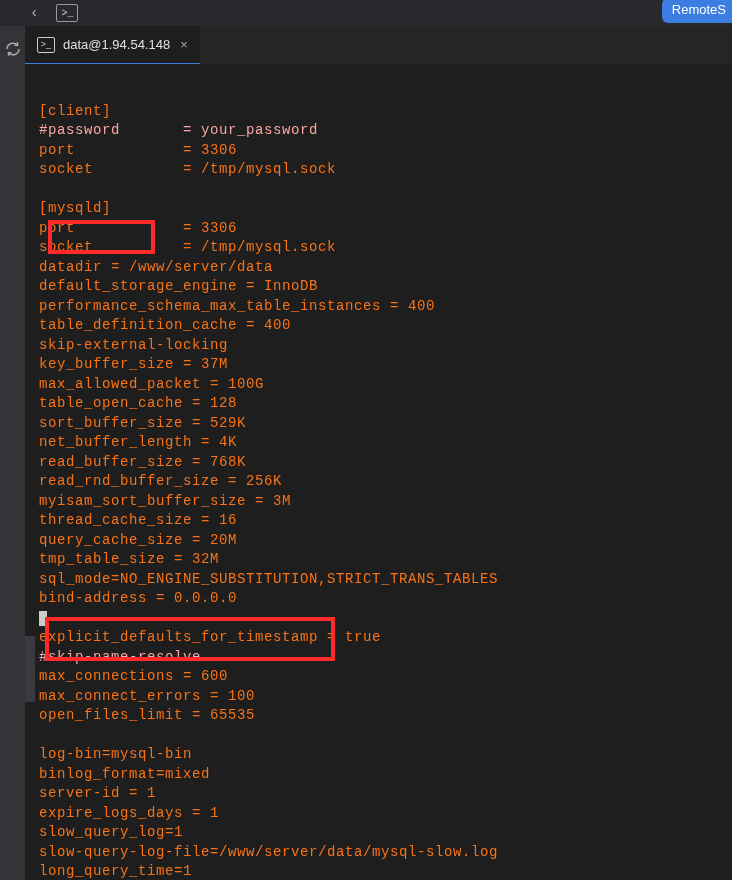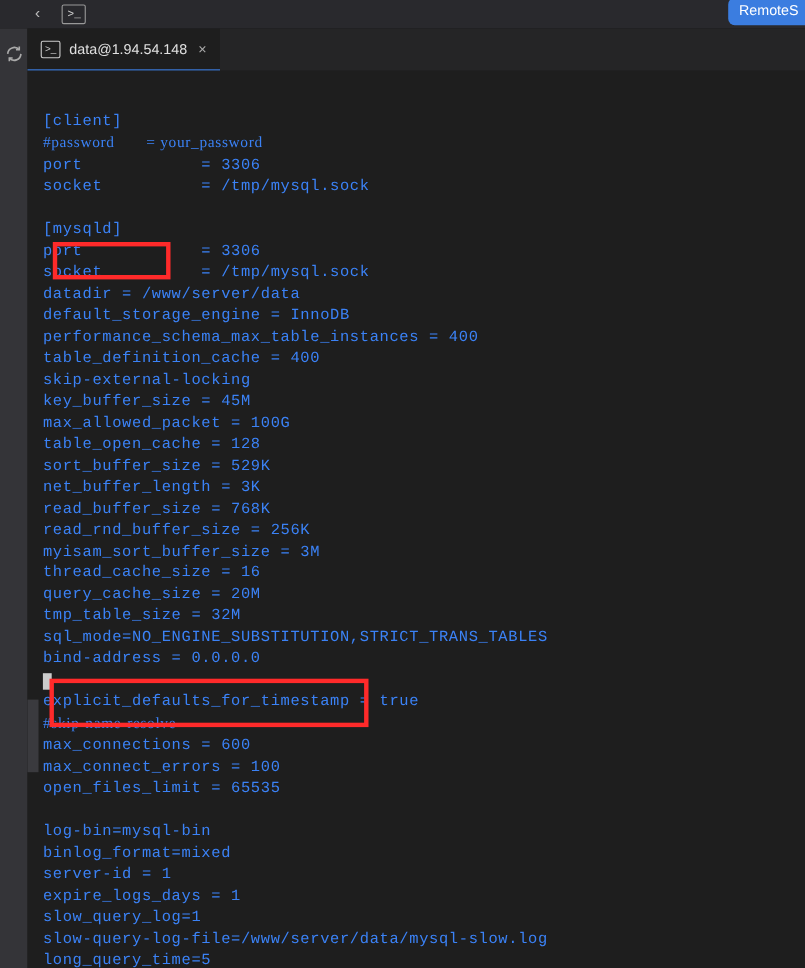--- a/index.html
+++ b/index.html
@@ -88,22 +88,22 @@
     color: #aaa; font-size: 13px; margin-left: 2px;
     cursor: pointer;
   }
   .editor {
     padding: 18px 0 0 14px;
     white-space: pre;
     letter-spacing: 0.6px;
     line-height: 19.5px;
     position: relative;
   }
-  .ln { color: #3b82f6; }
-  .comment { color: #3b82f6; font-family: Liberation Serif, serif; }
+  .ln { color: #f97316; }
+  .comment { color: #fca5a5; }
   .redbox1 {
     position: absolute;
     border: 4px solid #ff2a2a;
     left: 23px; top: 156px;
     width: 107px; height: 34px;
     pointer-events: none;
   }
   .redbox2 {
     position: absolute;
     border: 4px solid #ff2a2a;
@@ -162,25 +162,25 @@
 <span class="ln"><span>socket</span>          <span>= /tmp/mysql.sock</span></span>
 <span class="ln"></span>
 <span class="ln">[mysqld]</span>
 <span class="ln"><span>port</span>            <span>= 3306</span></span>
 <span class="ln"><span>socket</span>          <span>= /tmp/mysql.sock</span></span>
 <span class="ln">datadir = /www/server/data</span>
 <span class="ln">default_storage_engine = InnoDB</span>
 <span class="ln">performance_schema_max_table_instances = 400</span>
 <span class="ln">table_definition_cache = 400</span>
 <span class="ln">skip-external-locking</span>
-<span class="ln">key_buffer_size = 45M</span>
+<span class="ln">key_buffer_size = 37M</span>
 <span class="ln">max_allowed_packet = 100G</span>
 <span class="ln">table_open_cache = 128</span>
 <span class="ln">sort_buffer_size = 529K</span>
-<span class="ln">net_buffer_length = 3K</span>
+<span class="ln">net_buffer_length = 4K</span>
 <span class="ln">read_buffer_size = 768K</span>
 <span class="ln">read_rnd_buffer_size = 256K</span>
 <span class="ln">myisam_sort_buffer_size = 3M</span>
 <span class="ln">thread_cache_size = 16</span>
 <span class="ln">query_cache_size = 20M</span>
 <span class="ln">tmp_table_size = 32M</span>
 <span class="ln">sql_mode=NO_ENGINE_SUBSTITUTION,STRICT_TRANS_TABLES</span>
 <span class="ln">bind-address = 0.0.0.0</span>
 <span class="cursor"></span>
 <span class="ln">explicit_defaults_for_timestamp = true</span>
@@ -188,18 +188,18 @@
 <span class="ln">max_connections = 600</span>
 <span class="ln">max_connect_errors = 100</span>
 <span class="ln">open_files_limit = 65535</span>
 <span class="ln"></span>
 <span class="ln">log-bin=mysql-bin</span>
 <span class="ln">binlog_format=mixed</span>
 <span class="ln">server-id = 1</span>
 <span class="ln">expire_logs_days = 1</span>
 <span class="ln">slow_query_log=1</span>
 <span class="ln">slow-query-log-file=/www/server/data/mysql-slow.log</span>
-<span class="ln">long_query_time=5</span>
+<span class="ln">long_query_time=1</span>
 
     <div class="redbox1"></div>
     <div class="redbox2"></div>
   </div>
 </div>
 
 </body></html>

